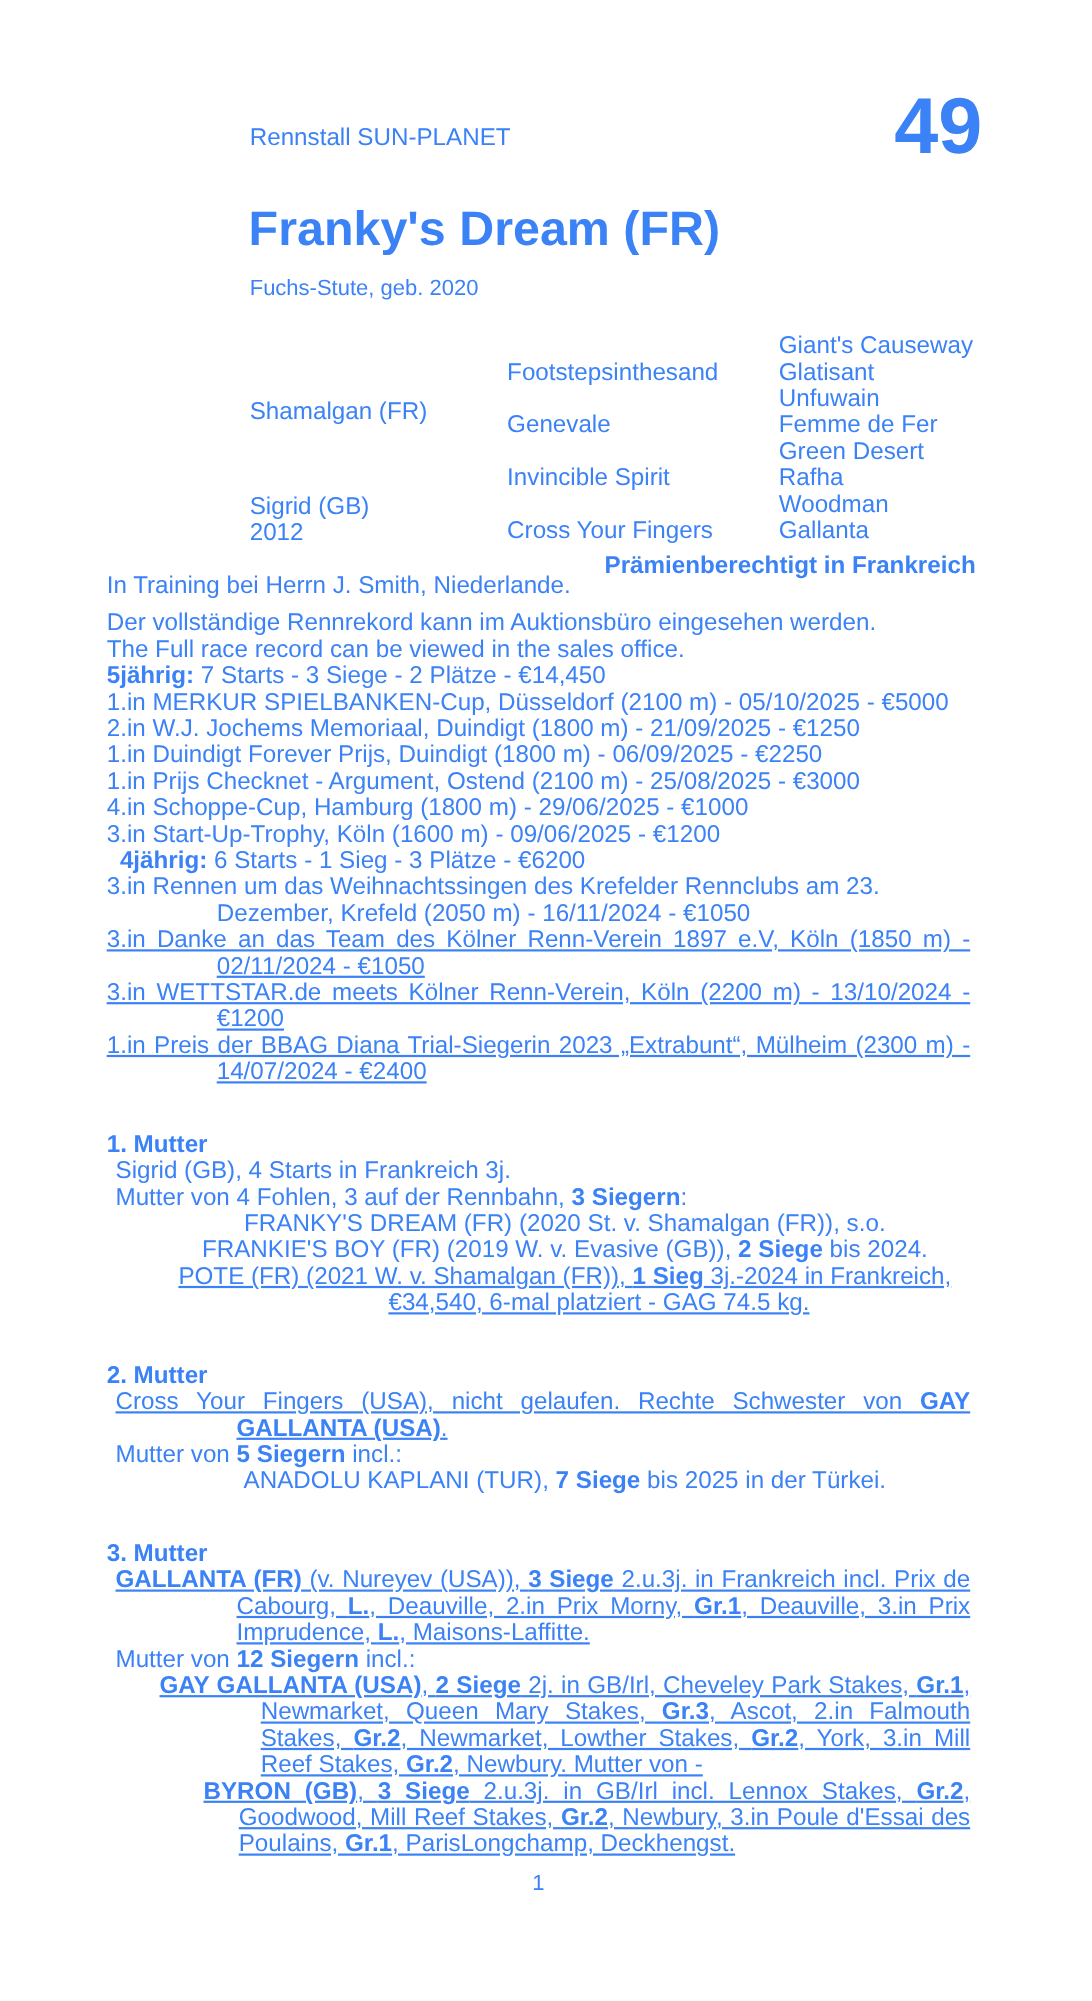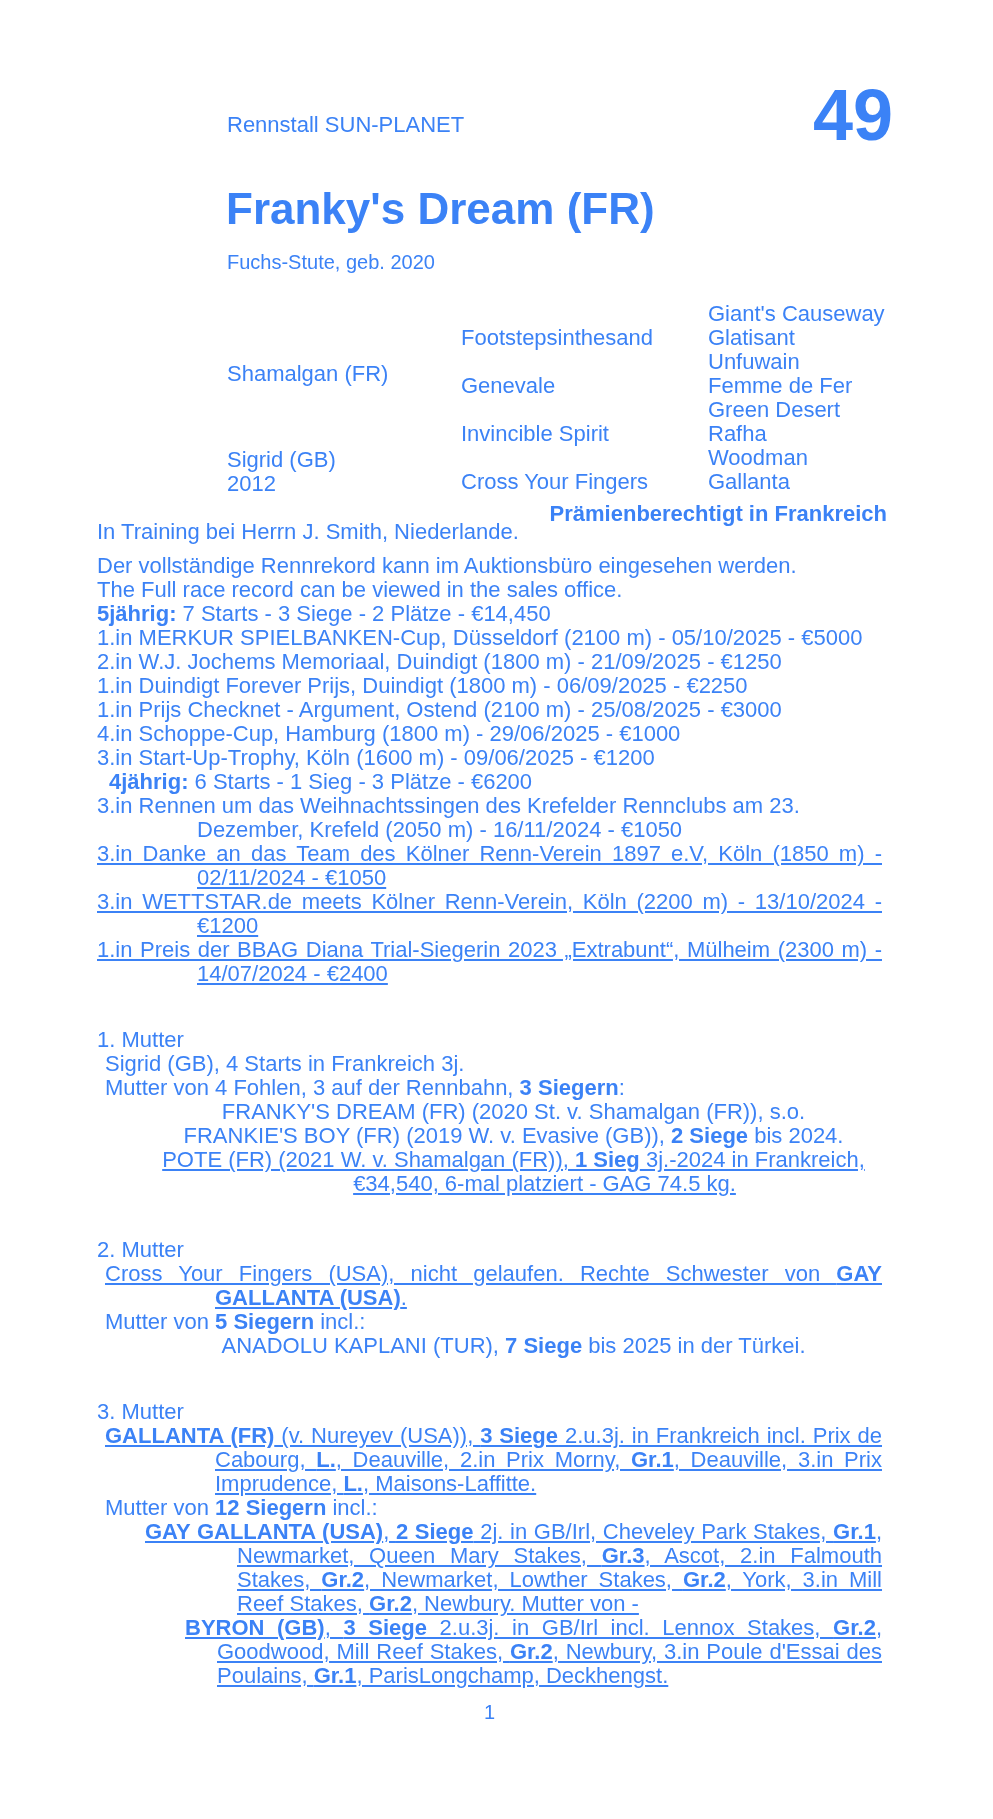--- a/index.html
+++ b/index.html
@@ -36,21 +36,21 @@
   .just{text-align:justify;text-decoration:underline;}
   .flush{padding-left:0;}
   .sum2{padding-left:12px;}
   .race{padding-left:100px;text-indent:-100px;}
   .lead{padding-left:118px;text-indent:-110px;}
   .sub{padding-left:110px;text-indent:-62px;text-align:center;}
   .subwide{padding-left:140px;text-indent:-92px;}
   .byron{padding-left:120px;text-indent:-32px;}
 
   .dam-section{margin-top:42px;}
-  .dam-heading{font-weight:normal;margin:0;}
+  .dam-heading{font-weight:bold;margin:0;}
 
   .footer-num{margin-top:12px;text-align:center;font-size:20px;}
 </style>
 </head>
 <body>
 
 <div id="page">
 
   <div class="header-stable">Rennstall SUN-PLANET</div>
   <div class="lot-number">49</div>

